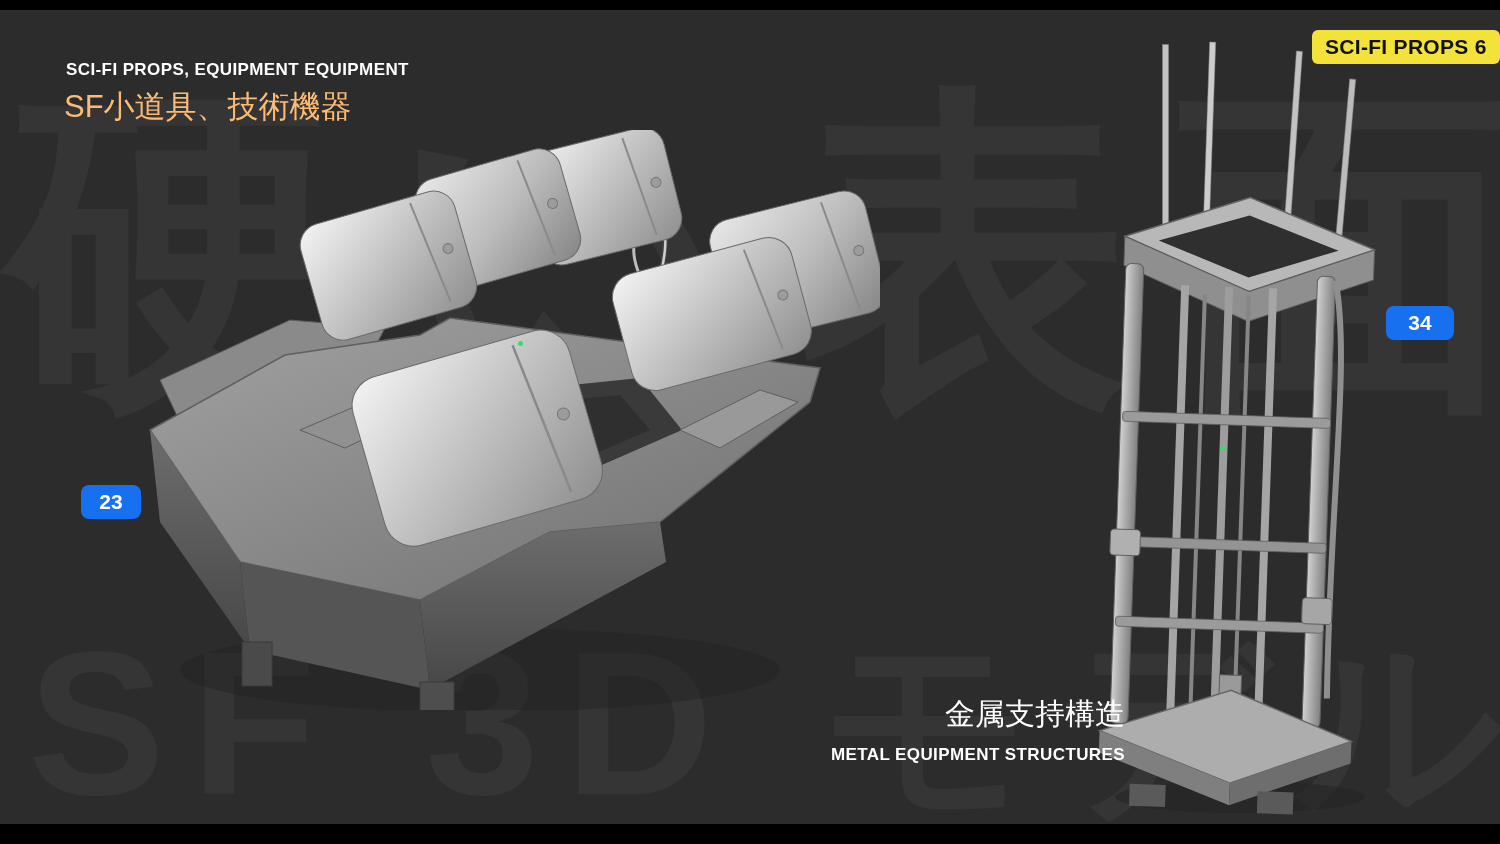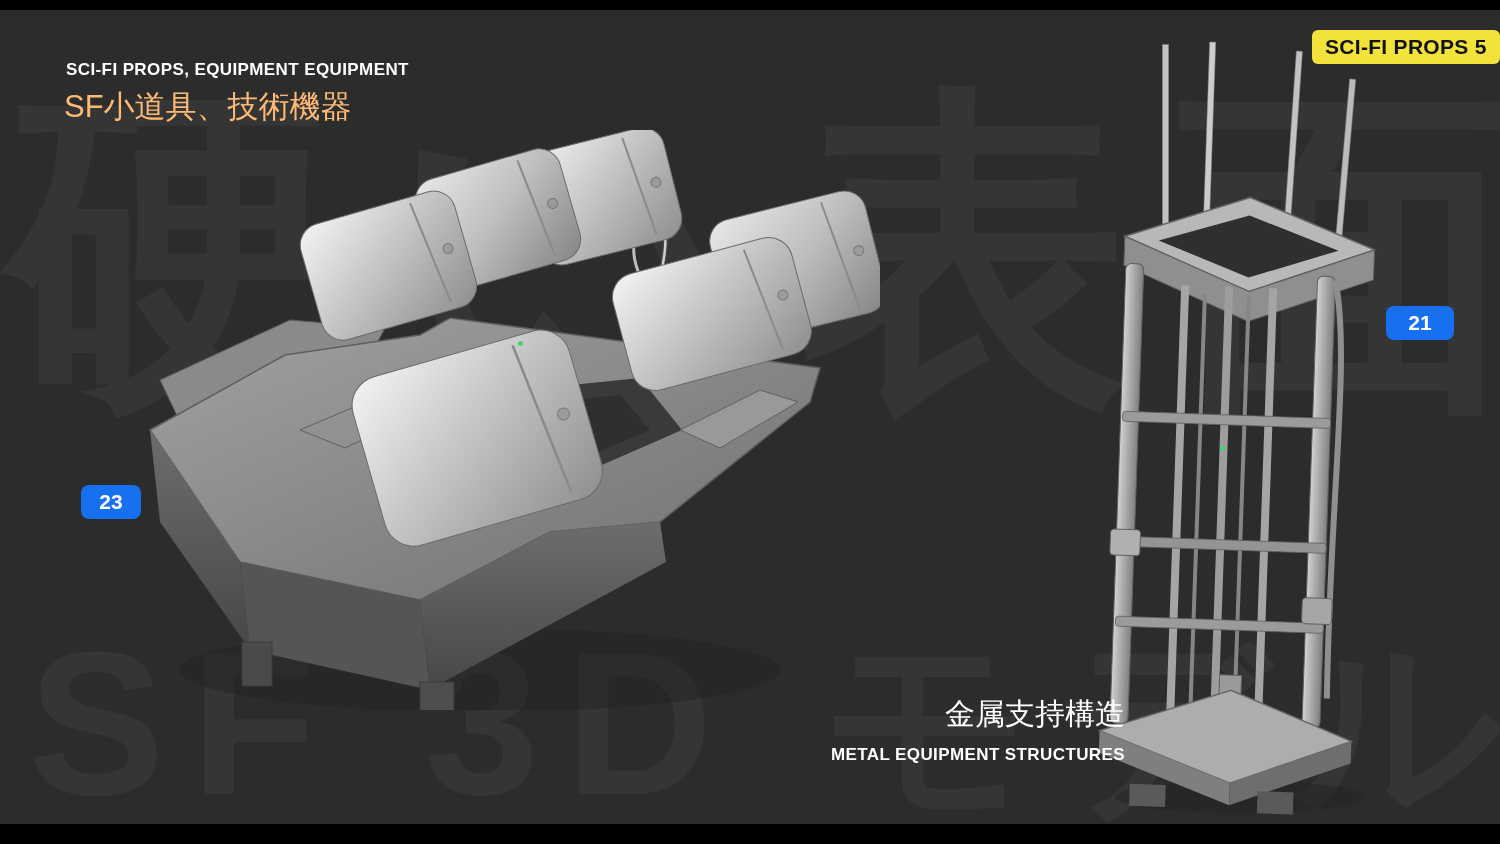--- a/index.html
+++ b/index.html
@@ -71,24 +71,24 @@
 
   <div class="letterbox top"></div>
   <div class="letterbox bottom"></div>
 
   <div class="watermark wm-upper">硬い表面</div>
   <div class="watermark wm-lower">SF 3D モデル</div>
 
   <div class="kicker">SCI-FI PROPS, EQUIPMENT EQUIPMENT</div>
   <div class="page-title">SF小道具、技術機器</div>
 
-  <div class="series-badge">SCI-FI PROPS 5</div>
+  <div class="series-badge">SCI-FI PROPS 6</div>
 
   <div class="num-badge left-model">23</div>
-  <div class="num-badge right-model">21</div>
+  <div class="num-badge right-model">34</div>
 
   <svg class="model model-left" viewBox="0 0 760 580" aria-hidden="true">
     <defs>
       <linearGradient id="boxGrad" x1="0" y1="0" x2="1" y2="1">
         <stop offset="0" stop-color="#f5f5f5"></stop>
         <stop offset="0.45" stop-color="#c6c6c6"></stop>
         <stop offset="1" stop-color="#8e8e8e"></stop>
       </linearGradient>
       <linearGradient id="boxGrad2" x1="0" y1="0" x2="1" y2="1">
         <stop offset="0" stop-color="#e9e9e9"></stop>

